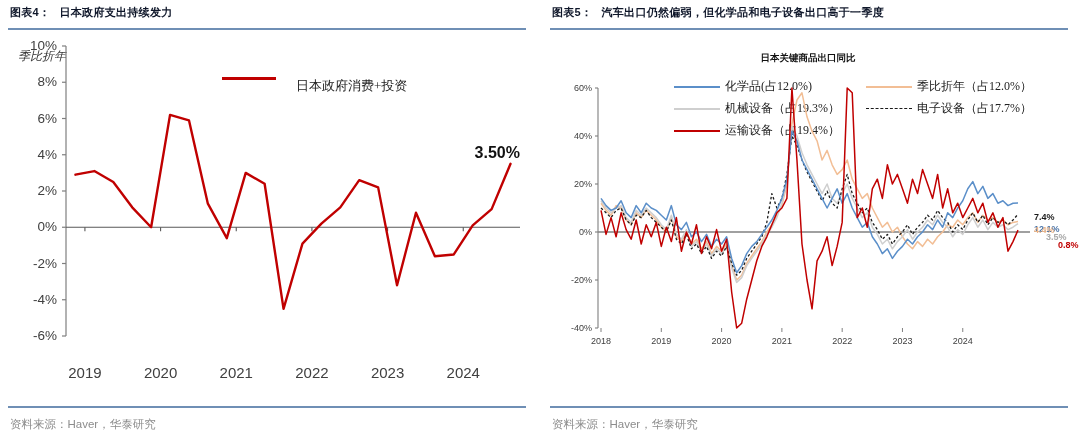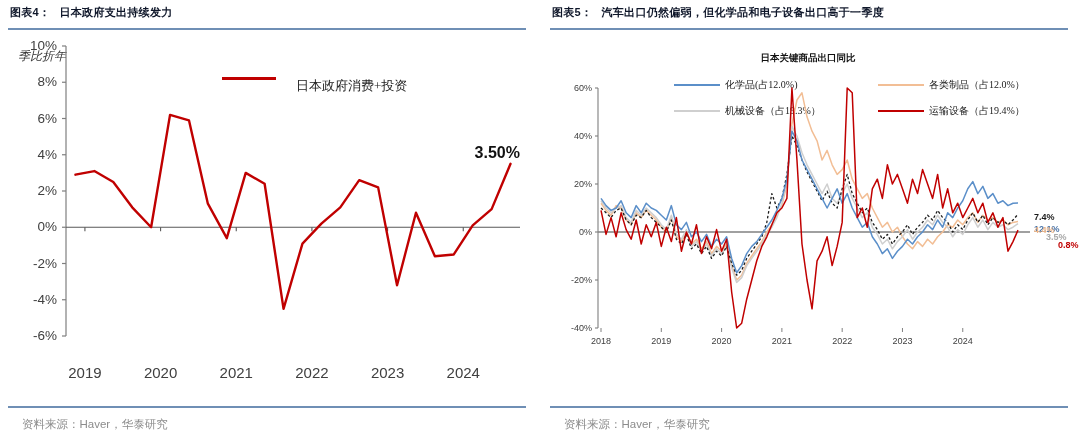--- a/index.html
+++ b/index.html
@@ -24,21 +24,21 @@
     position:absolute;left:4px;right:2px;top:28px;height:2px;
     background:#6f8fb5;
   }
   .rule-bottom{
     position:absolute;left:4px;right:2px;bottom:32px;height:2px;
     background:#6f8fb5;
   }
   .source{
     position:absolute;left:6px;bottom:8px;
     font-size:11.5px;color:#8c8c8c;
-    font-family:"Liberation Serif", serif;white-space:nowrap;margin-left:12px;
+    font-family:"Liberation Serif", serif;white-space:nowrap;
   }
   .source .hv{font-family:"Liberation Sans",sans-serif;}
 
   .plotwrap{position:absolute;left:0;top:28px;width:524px;height:368px;}
   svg{display:block;}
 
   .axis-txt{font-family:"Liberation Sans",sans-serif;fill:#404040;}
   .unit-l{
     position:absolute;left:14px;top:48px;font-size:12px;color:#333;
     font-family:"Liberation Serif",serif;
@@ -54,21 +54,21 @@
   .legend-l .swatch{width:54px;height:3px;background:#C00000;display:inline-block;}
 
   .chart-title-r{
     position:absolute;left:0;right:0;top:52px;text-align:center;
     font-family:"Liberation Serif",serif;font-size:9.5px;font-weight:bold;color:#111;
   }
   .legend-r{
     position:absolute;left:128px;top:78px;width:392px;
     display:grid;grid-template-columns:192px 200px;
     row-gap:5px;column-gap:0px;
-    font-family:"Liberation Serif",serif;font-size:10px;color:#222;gap:12px;
+    font-family:"Liberation Serif",serif;font-size:12px;color:#222;
   }
   .lr-item{display:flex;align-items:center;gap:5px;white-space:nowrap;}
   .lr-line{width:46px;height:0;border-top:2px solid #000;display:inline-block;}
   .lr-dot{width:46px;height:0;border-top:1.6px dashed #111;display:inline-block;}
 
   .endlab{
     position:absolute;font-family:"Liberation Sans",sans-serif;
     font-size:9px;font-weight:bold;white-space:nowrap;
   }
   .lab-3p5{
@@ -158,25 +158,29 @@
 
     <div class="chart-title-r">日本关键商品出口同比</div>
 
     <div class="legend-r" id="legendR">
         <div class="lr-item">
           <span class="lr-line" style="border-top-color: rgb(91, 143, 201); border-top-width: 2.2px;"></span>
           <span>化学品(占12.0%)</span>
         </div>
         <div class="lr-item">
           <span class="lr-line" style="border-top-color: rgb(242, 190, 149); border-top-width: 2.2px;"></span>
-          <span>各类制品（占12.0%）</span>
+          <span>季比折年（占12.0%）</span>
         </div>
         <div class="lr-item">
           <span class="lr-line" style="border-top-color: rgb(207, 207, 207); border-top-width: 2.2px;"></span>
           <span>机械设备（占19.3%）</span>
+        </div>
+        <div class="lr-item">
+          <span class="lr-dot" style="border-top-color: rgb(26, 26, 26);"></span>
+          <span>电子设备（占17.7%）</span>
         </div>
         <div class="lr-item">
           <span class="lr-line" style="border-top-color: rgb(192, 0, 0); border-top-width: 2.2px;"></span>
           <span>运输设备（占19.4%）</span>
         </div>
         <div class="lr-item"></div>
       </div>
 
     <div class="plotwrap">
       <svg width="524" height="368" viewBox="0 0 524 368">

